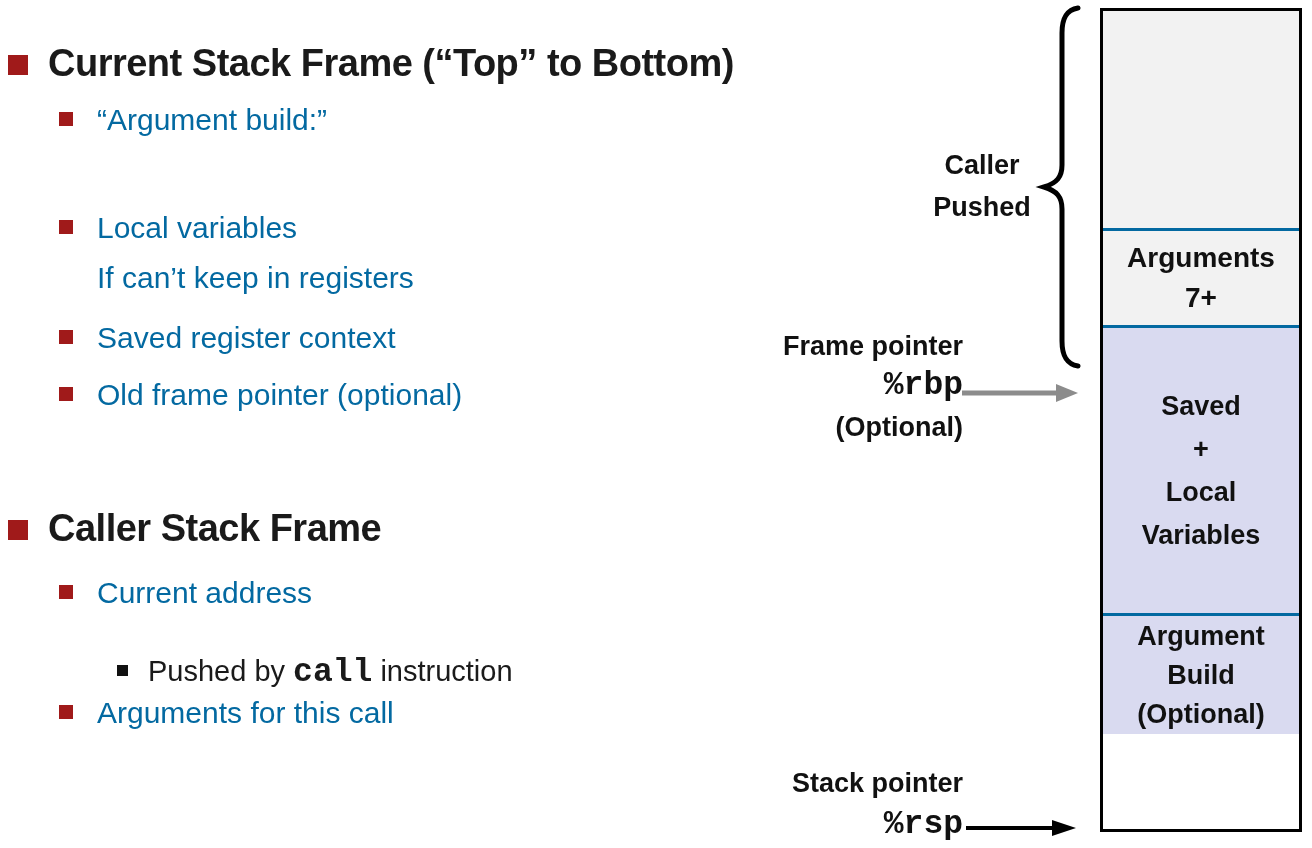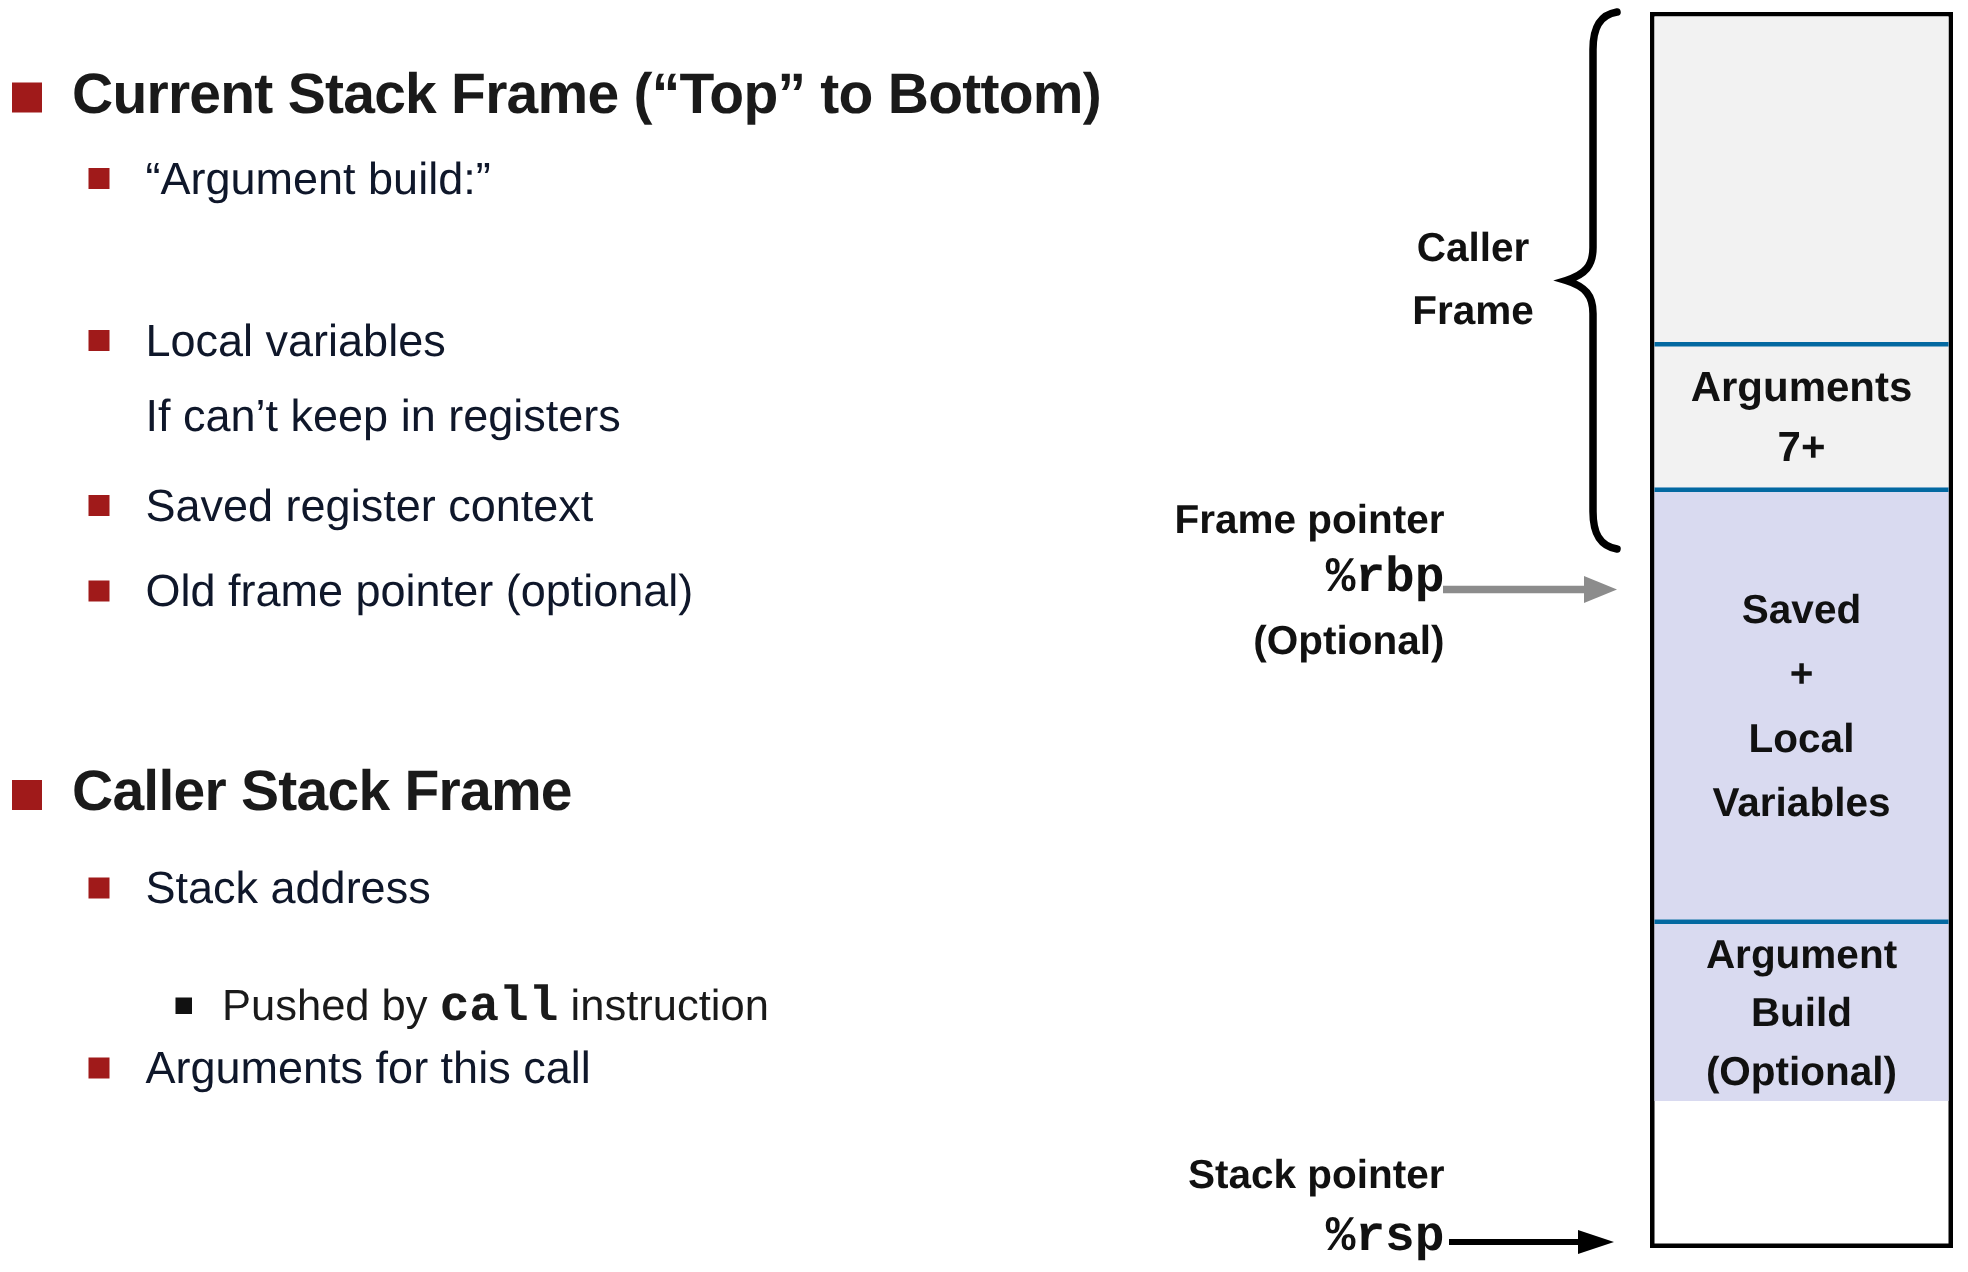--- a/index.html
+++ b/index.html
@@ -11,21 +11,21 @@
     color:var(--text-black,#1a1a1a);
     overflow:hidden;
   }
   
   .h{position:absolute;left:8px;display:flex;align-items:flex-start;}
   .hsq{flex:none;width:20px;height:20px;margin-top:15px;background:var(--accent-red,#a01a1a);}
   .htext{margin-left:20px;font-size:38px;font-weight:bold;line-height:46px;letter-spacing:-0.5px;color:#1a1a1a;}
   
   .b{position:absolute;left:59px;}
   .sq{position:absolute;left:0;top:17px;width:14px;height:14px;background:var(--accent-red,#a01a1a);}
-  .bl{margin-left:38px;font-size:30px;line-height:50px;color:#0f172a;}
+  .bl{margin-left:38px;font-size:30px;line-height:50px;color:#0369a1;}
   
   .b2{position:absolute;left:117px;}
   .sq2{position:absolute;left:0;top:15px;width:11px;height:11px;background:#111111;}
   .bl2{margin-left:31px;font-size:29px;line-height:42px;color:#1a1a1a;}
   .mono{font-family:"Liberation Mono", monospace;font-weight:bold;}
   .bl2 .mono{font-size:33px;}
   
   .stack{
     position:absolute;left:1100px;top:8px;width:202px;height:824px;
     border:3px solid #000;box-sizing:border-box;
@@ -96,21 +96,21 @@
   </div>
 
   <div class="h" style="top:505px">
     <span class="hsq"></span>
     <span class="htext">Caller Stack Frame</span>
   </div>
 
   <div class="b" style="top:568px">
     <span class="sq"></span>
     <div class="bl">
-      <div>Stack address</div>
+      <div>Current address</div>
     </div>
   </div>
 
   <div class="b2" style="top:650px">
     <span class="sq2"></span>
     <div class="bl2">
       <span>Pushed by </span><span class="mono">call</span><span> instruction</span>
     </div>
   </div>
 
@@ -135,21 +135,21 @@
     </div>
     <div class="cell c-build">
       <div>Argument</div>
       <div>Build</div>
       <div>(Optional)</div>
     </div>
   </div>
 
   <div class="lbl lbl-caller">
     <div>Caller</div>
-    <div>Frame</div>
+    <div>Pushed</div>
   </div>
 
   <div class="lbl lbl-fp">
     <div>Frame pointer</div>
     <div class="reg">%rbp</div>
     <div class="note">(Optional)</div>
   </div>
 
   <div class="lbl lbl-sp">
     <div>Stack pointer</div>

